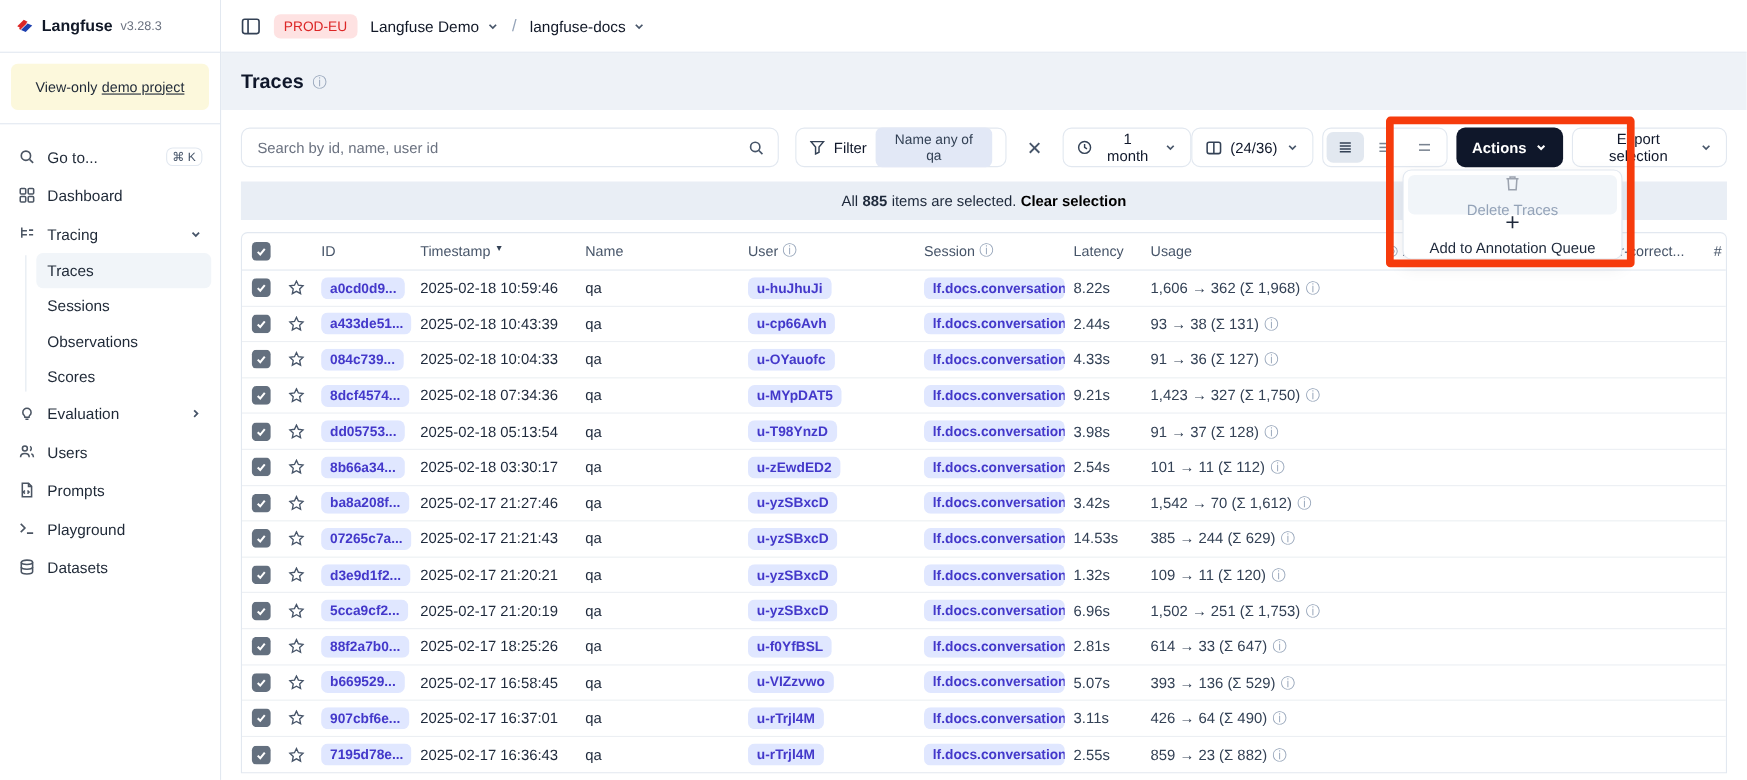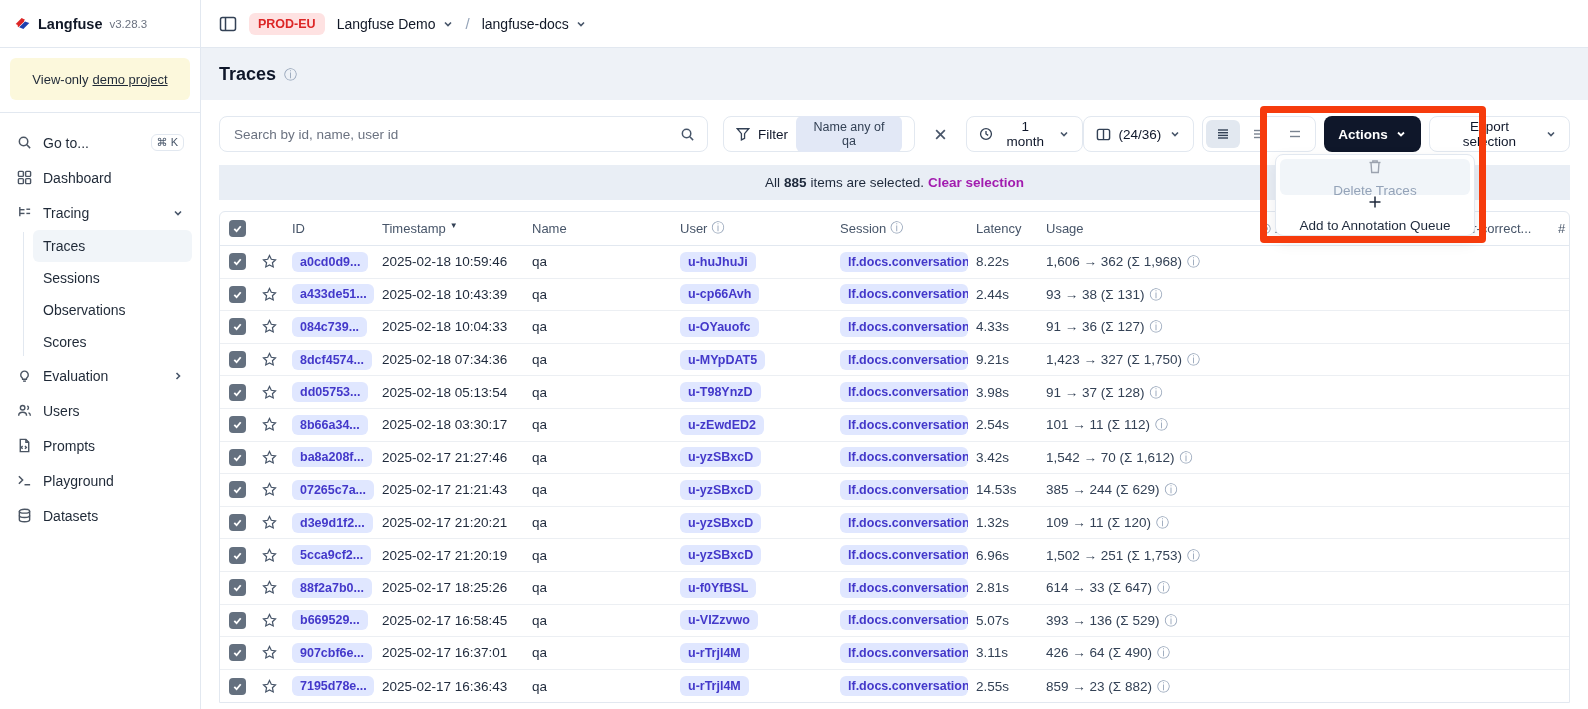--- a/index.html
+++ b/index.html
@@ -26,21 +26,21 @@
   .kbd { border:1px solid #e2e8f0; border-radius:6px; font-size:11px; color:#475569; padding:1px 5px; background:#fff; }
   .sub-wrap { position:relative; margin-left:15px; padding-left:10px; }
   .sub-wrap:before { content:""; position:absolute; left:0; top:2px; bottom:2px; width:1px; background:#e2e8f0; }
   .sub-item { display:flex; align-items:center; height:32px; padding:0 10px; border-radius:6px; font-size:14px; color:#1f2937; cursor:pointer; }
   .sub-item.active { background:#f1f5f9; font-weight:500; }
   .chev { color:#475569; display:inline-flex; }
 
   
   .main { flex:1; display:flex; flex-direction:column; position:relative; min-width:0; }
   .topbar { height:48px; border-bottom:1px solid #e2e8f0; display:flex; align-items:center; padding:0 18px; gap:12px; background:#fff; }
-  .env-badge { background:#fee2e2; color:#dc2626; font-size:12.5px; font-weight:700; border-radius:6px; padding:4px 9px; }
+  .env-badge { background:#fee2e2; color:#dc2626; font-size:12.5px; font-weight:400; border-radius:6px; padding:4px 9px; }
   .crumb { display:flex; align-items:center; gap:6px; font-size:14px; font-weight:500; color:#111827; cursor:pointer; }
   .slash { color:#94a3b8; font-size:15px; }
   .title-band { height:52px; background:#eef2f7; display:flex; align-items:center; padding:0 18px; gap:8px; }
   .page-title { font-size:18px; font-weight:700; color:#0f172a; }
   .info { color:#94a3b8; font-size:13px; line-height:1; }
 
   .content { padding:16px 18px 0; }
 
   
   .toolbar { display:flex; align-items:center; justify-content:space-between; }
@@ -53,21 +53,21 @@
   .filter-badge { background:#e2e8f6; color:#334155; border-radius:6px; padding:4px 9px; font-size:12.5px; font-weight:400; }
   .ghost-x { border:0; background:transparent; color:#475569; font-size:14px; cursor:pointer; padding:4px; }
   .seg-group { height:36px; border:1px solid #e2e8f0; border-radius:8px; display:flex; align-items:center; padding:3px; gap:2px; background:#fff; }
   .seg { width:34px; height:28px; border-radius:6px; display:flex; align-items:center; justify-content:center; color:#334155; cursor:pointer; }
   .seg.sel { background:#e2e8f0; }
   .btn-primary { height:36px; border:0; border-radius:8px; background:#0f172a; color:#fff; font-weight:600; font-size:13.5px; display:inline-flex; align-items:center; gap:7px; padding:0 14px; cursor:pointer; font-family:inherit; }
 
   
   .sel-banner { margin-top:13px; height:35px; background:#e9eef5; border-radius:0; display:flex; align-items:center; justify-content:center; gap:4px; font-size:13.5px; color:#1e293b; }
   .sel-banner .cnt { font-weight:700; }
-  .sel-banner a { color:#a21caf; font-weight:700; text-decoration:none; cursor:pointer; }
+  .sel-banner a { color:#000000; font-weight:700; text-decoration:none; cursor:pointer; }
 
   
   .table { margin-top:11px; border:1px solid #e2e8f0; border-radius:6px 6px 0 0; overflow:hidden; background:#fff; }
   .tr-grid { display:grid; grid-template-columns:34px 30px 90px 150px 148px 160px 136px 70px 214px 150px 148px minmax(0,1fr); align-items:center; }
   .thead { height:34px; border-bottom:1px solid #e2e8f0; }
   .th { font-size:13px; font-weight:500; color:#475569; padding-left:8px; white-space:nowrap; overflow:hidden; display:flex; gap:4px; }
   .tr { height:32.6px; border-bottom:1px solid #eceff3; }
   .tr:last-child { border-bottom:0; }
   .td { font-size:13.5px; color:#1e293b; padding-left:8px; white-space:nowrap; overflow:hidden; display:flex; align-items:center; gap:5px; }
   .td.center, .th.center { justify-content:center; padding-left:0; }

